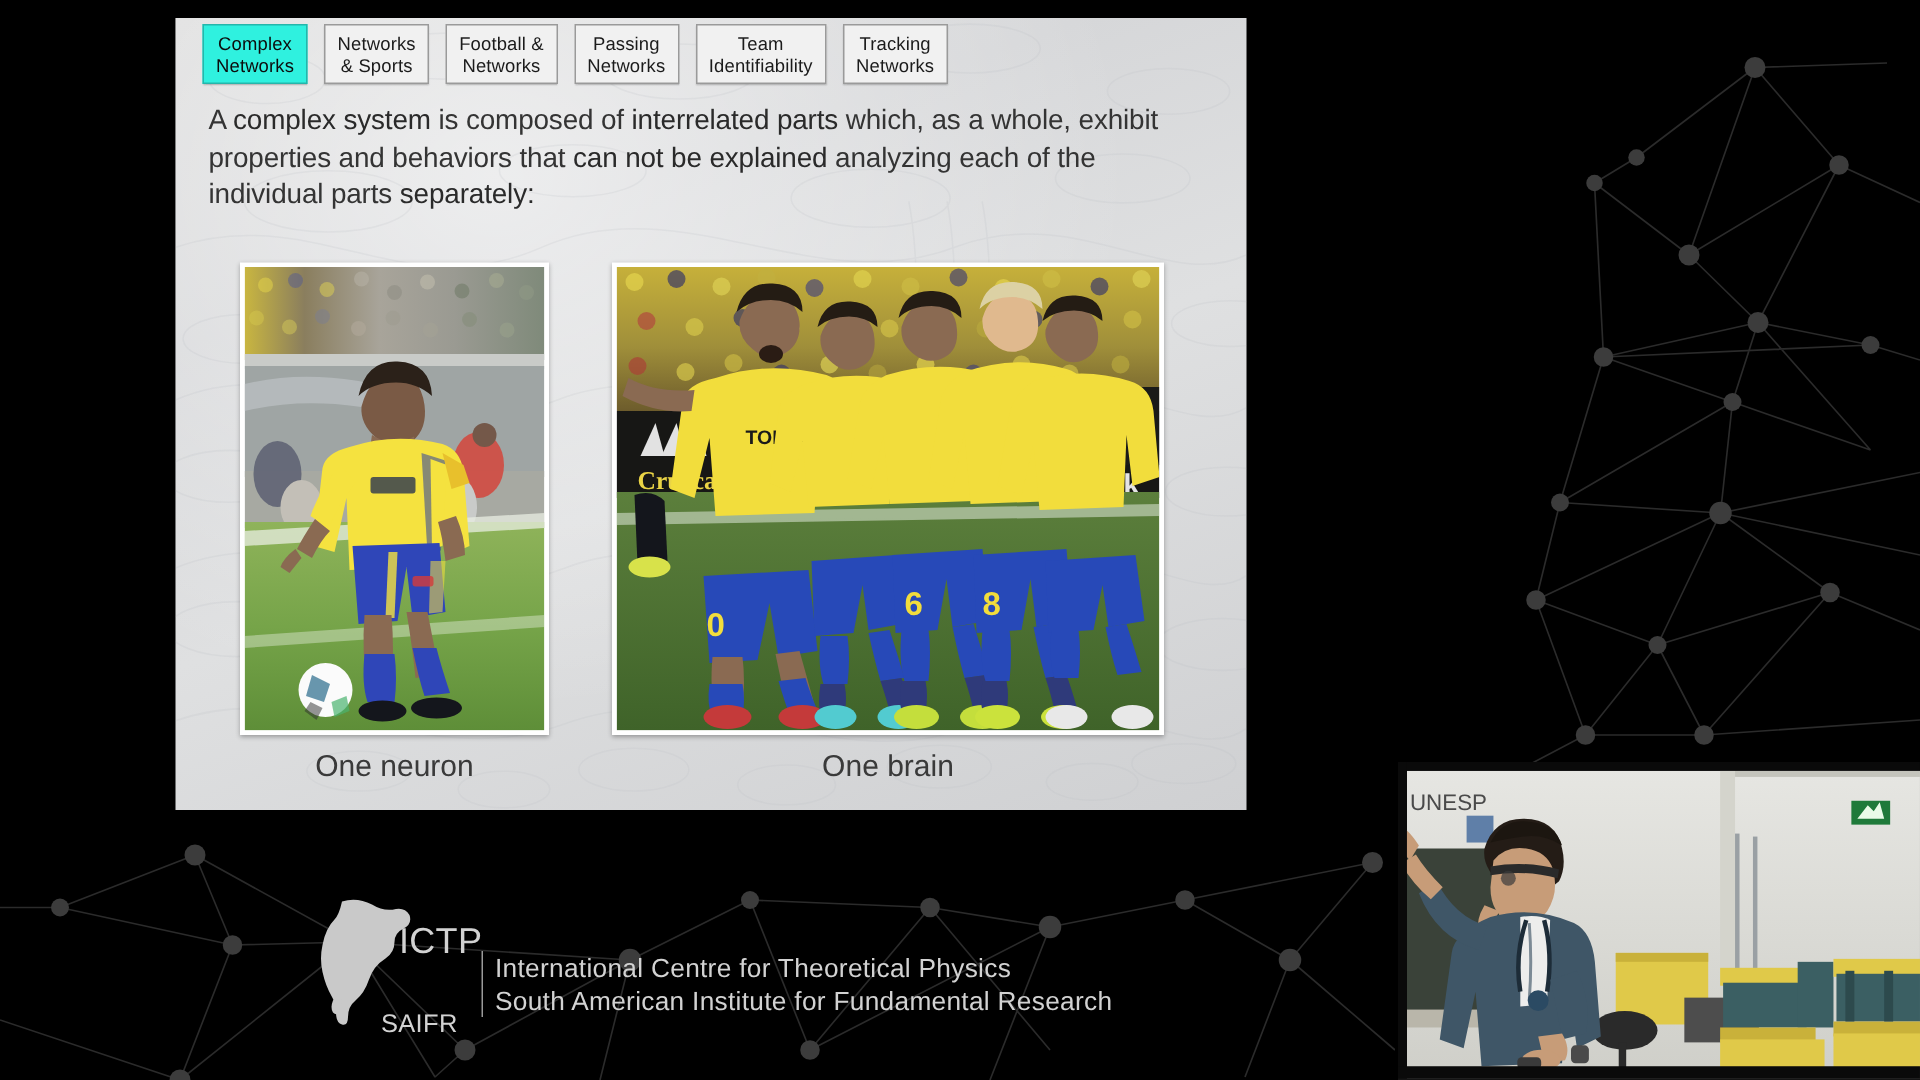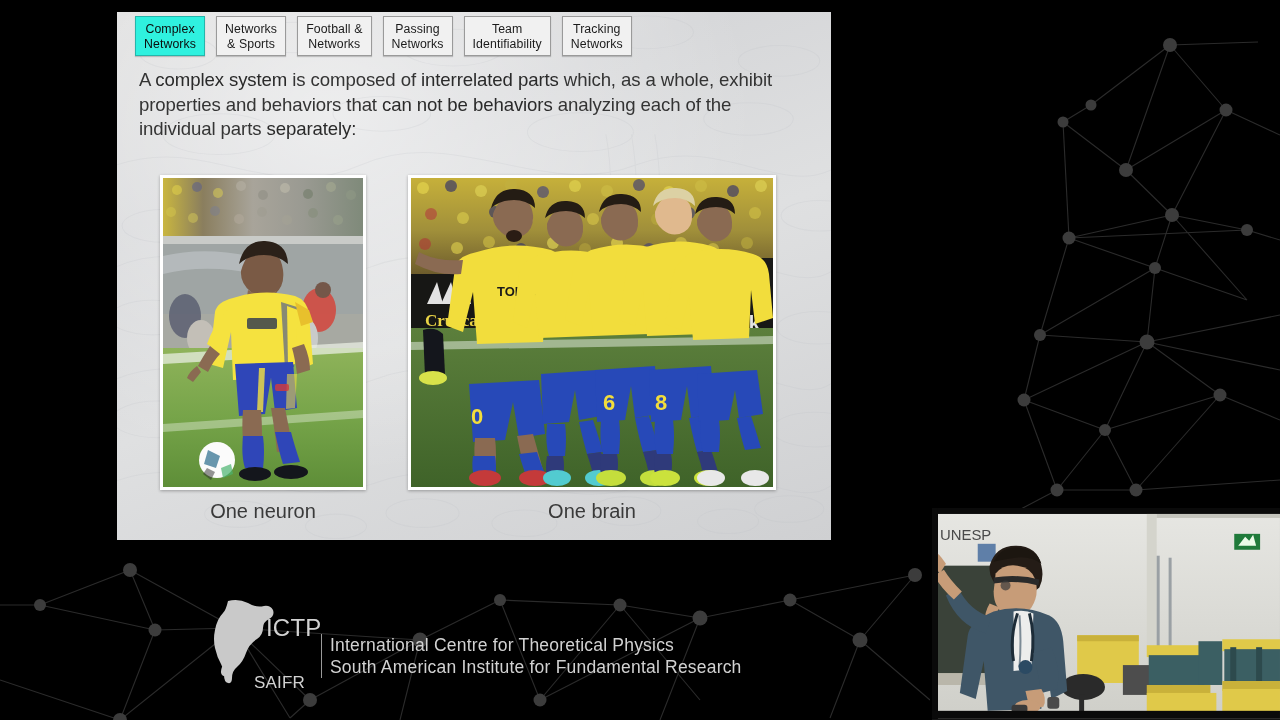--- a/index.html
+++ b/index.html
@@ -178,21 +178,21 @@
       <div class="tab">Football &amp;
 Networks</div>
       <div class="tab">Passing
 Networks</div>
       <div class="tab">Team
 Identifiability</div>
       <div class="tab">Tracking
 Networks</div>
     </div>
 
-    <p id="bodytext"><span>A </span><b>complex system</b><span> is composed of </span><b>interrelated parts</b><span> which, as a whole, exhibit properties and behaviors that </span><b>can not be behaviors</b><span> analyzing each of the individual parts </span><b>separately:</b></p>
+    <p id="bodytext"><span>A </span><b>complex system</b><span> is composed of </span><b>interrelated parts</b><span> which, as a whole, exhibit properties and behaviors that </span><b>can not be explained</b><span> analyzing each of the individual parts </span><b>separately:</b></p>
 
     <div class="photo-frame" id="fig-left">
       <div class="photo">
         <svg viewBox="0 0 200 309" preserveAspectRatio="none" width="100%" height="100%">
           <defs>
             <linearGradient id="crowdL" x1="0" y1="0" x2="1" y2="0">
               <stop offset="0" stop-color="#c9b640"></stop>
                 <stop offset=".2" stop-color="#8a7e5e"></stop>
               <stop offset=".45" stop-color="#a8a49a"></stop>
                 <stop offset=".7" stop-color="#9a9a92"></stop>

